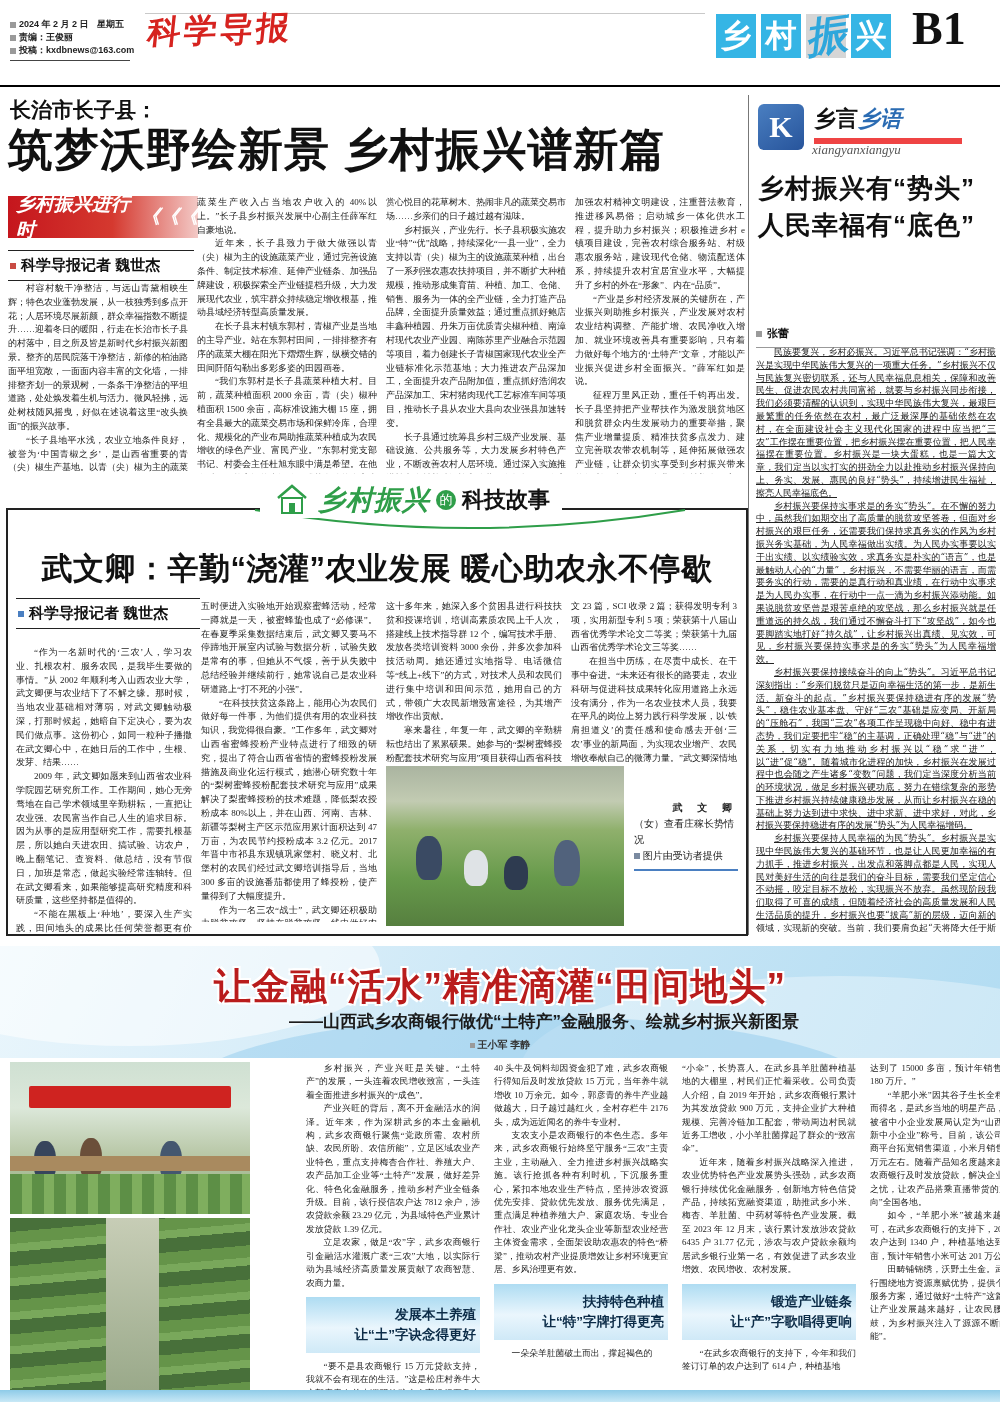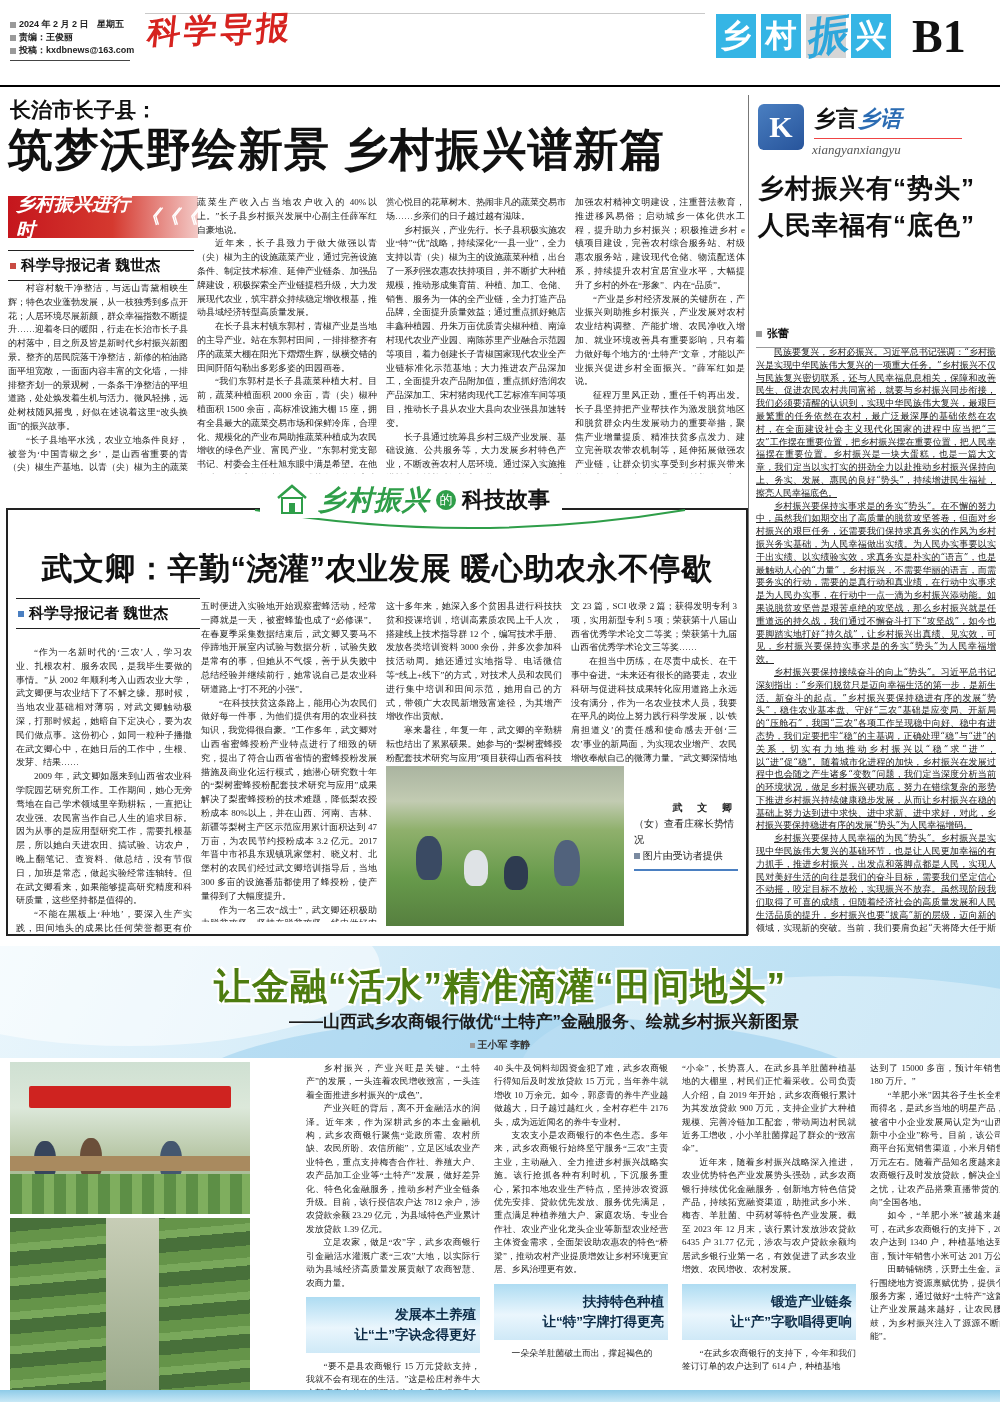--- a/index.html
+++ b/index.html
@@ -13,21 +13,21 @@
   .hdr-underline{position:absolute;left:10px;top:60px;width:120px;border-bottom:1px solid #444;}
   .paper-logo{position:absolute;left:148px;top:8px;font-size:33px;font-weight:900;color:#d6231f;
               font-family:"Liberation Serif",serif;transform:skewX(-8deg) rotate(-2deg);letter-spacing:3px;}
   .hdr-topline{position:absolute;left:145px;top:13px;width:560px;border-top:1px solid #c9c9c9;}
   .section-blocks{position:absolute;left:716px;top:14px;display:flex;gap:5px;}
   .sec-block{width:40px;height:44px;background:#35b5e5;color:#fff;font-family:"Liberation Sans",sans-serif;
              font-weight:900;font-size:31px;display:flex;align-items:center;justify-content:center;}
   .sec-block.script{background:#d6d6d6;color:#2ea7dc;font-style:italic;font-size:42px;overflow:visible;
                     transform:none;position:relative;}
   .sec-block.script span{transform:rotate(-8deg);display:block;}
-  .page-no{position:absolute;left:912px;top:10px;font-family:"Liberation Serif",serif;font-weight:900;
+  .page-no{position:absolute;left:912px;top:2px;font-family:"Liberation Serif",serif;font-weight:900;
            font-size:46px;color:#111;}
   .hdr-rule{position:absolute;left:0;top:85px;width:1000px;border-top:2px solid #000;}
   
   .kicker{position:absolute;left:10px;top:96px;font-family:"Liberation Sans",sans-serif;font-weight:900;font-size:21px;}
   .lead-headline{position:absolute;left:8px;top:120px;width:738px;font-family:"Liberation Sans",sans-serif;
                  font-weight:900;font-size:45px;letter-spacing:1px;white-space:nowrap;}
   .lead-badge{position:absolute;left:8px;top:196px;width:190px;height:42px;
               background:linear-gradient(90deg,#c5161d 0%,#d5392f 55%,#f3c9c6 100%);
               color:#fff;font-family:"Liberation Sans",sans-serif;font-weight:900;font-style:italic;
               font-size:19px;display:flex;align-items:center;padding-left:8px;box-sizing:border-box;gap:4px;}
@@ -37,21 +37,21 @@
   .col{position:absolute;text-align:justify;font-size:9px;line-height:13.8px;overflow:hidden;color:#1c1c1c;}
   .col p{margin:0;text-indent:2em;}
   .col p.cont{text-indent:0;}
   .vdiv{position:absolute;left:748px;top:95px;height:840px;border-left:1px solid #777;}
   
   .voice-logo{position:absolute;left:758px;top:104px;display:flex;align-items:flex-start;gap:10px;}
   .klogo{width:46px;height:46px;border-radius:6px;background:linear-gradient(145deg,#4a7fc1,#27549b);
          color:#fff;font-family:"Liberation Serif",serif;font-weight:900;font-size:30px;
          display:flex;align-items:center;justify-content:center;}
   .voice-title{font-family:"Liberation Sans",sans-serif;font-weight:900;font-size:22px;
-               border-bottom:1px solid #ef4444;padding-bottom:4px;padding-right:60px;}
+               border-bottom:6px solid #ef4444;padding-bottom:4px;padding-right:60px;}
   .voice-title .blue{color:#2b6cb3;font-style:italic;font-family:"Liberation Serif",serif;}
   .voice-pinyin{position:absolute;left:812px;top:142px;font-style:italic;font-size:13px;color:#555;
                 font-family:"Liberation Serif",serif;}
   .voice-headline{position:absolute;left:758px;top:170px;width:236px;font-family:"Liberation Sans",sans-serif;
                   font-weight:900;font-size:26px;line-height:37px;letter-spacing:1px;}
   .voice-byline{position:absolute;left:756px;top:326px;width:238px;font-family:"Liberation Sans",sans-serif;
                 font-weight:bold;font-size:11px;display:flex;align-items:center;gap:5px;
                 border-bottom:1px solid #999;padding-bottom:6px;}
   .voice-body{position:absolute;left:756px;top:346px;width:240px;height:586px;text-align:justify;
               font-size:9px;line-height:12.8px;overflow:hidden;color:#222;
@@ -75,21 +75,21 @@
   .field-photo{background:linear-gradient(180deg,#aab4a0 0%,#c2cbb2 22%,#8fb06c 40%,#679a4b 70%,#567f3f 100%);}
   .person{position:absolute;border-radius:45% 45% 35% 35%;}
   .caption{position:absolute;font-size:10px;line-height:16px;font-family:"Liberation Sans",sans-serif;color:#222;}
   .caption .name{letter-spacing:6px;font-weight:bold;text-align:right;}
   .caption .credit{border-bottom:2px solid #4a7fc1;padding-bottom:5px;}
   
   .banner{position:absolute;left:0;top:946px;width:1000px;height:112px;
           background:linear-gradient(115deg,#eaf6fc 0%,#cfe9f7 45%,#b2dcf2 100%);overflow:hidden;}
   .wave{position:absolute;border-radius:50%;}
   .fin-headline{position:absolute;left:0;top:962px;width:1000px;text-align:center;
-                font-family:"Liberation Sans",sans-serif;font-weight:900;font-size:37px;color:#4d7c0f;
+                font-family:"Liberation Sans",sans-serif;font-weight:900;font-size:37px;color:#b91c1c;
                 letter-spacing:1px;text-shadow:2px 2px 0 #fff,-2px -2px 0 #fff,2px -2px 0 #fff,-2px 2px 0 #fff;z-index:2;}
   .fin-sub{position:absolute;left:0;top:1010px;width:1000px;text-align:center;z-index:2;
            font-family:"Liberation Sans",sans-serif;font-weight:bold;font-size:17px;color:#1b1b1b;padding-left:44px;}
   .fin-byline{position:absolute;left:0;top:1038px;width:1000px;text-align:center;z-index:2;
               font-family:"Liberation Sans",sans-serif;font-size:10px;font-weight:bold;color:#333;}
   .fin-byline .sq{width:5px;height:5px;}
   .fincol{position:absolute;text-align:justify;font-size:8.8px;line-height:13.4px;overflow:hidden;color:#1c1c1c;margin-left:48px;}
   .fincol p{margin:0;text-indent:2em;}
   .fincol p.cont{text-indent:0;}
   .subbox{margin:7px 0;padding:8px 4px;text-align:right;font-family:"Liberation Sans",sans-serif;

